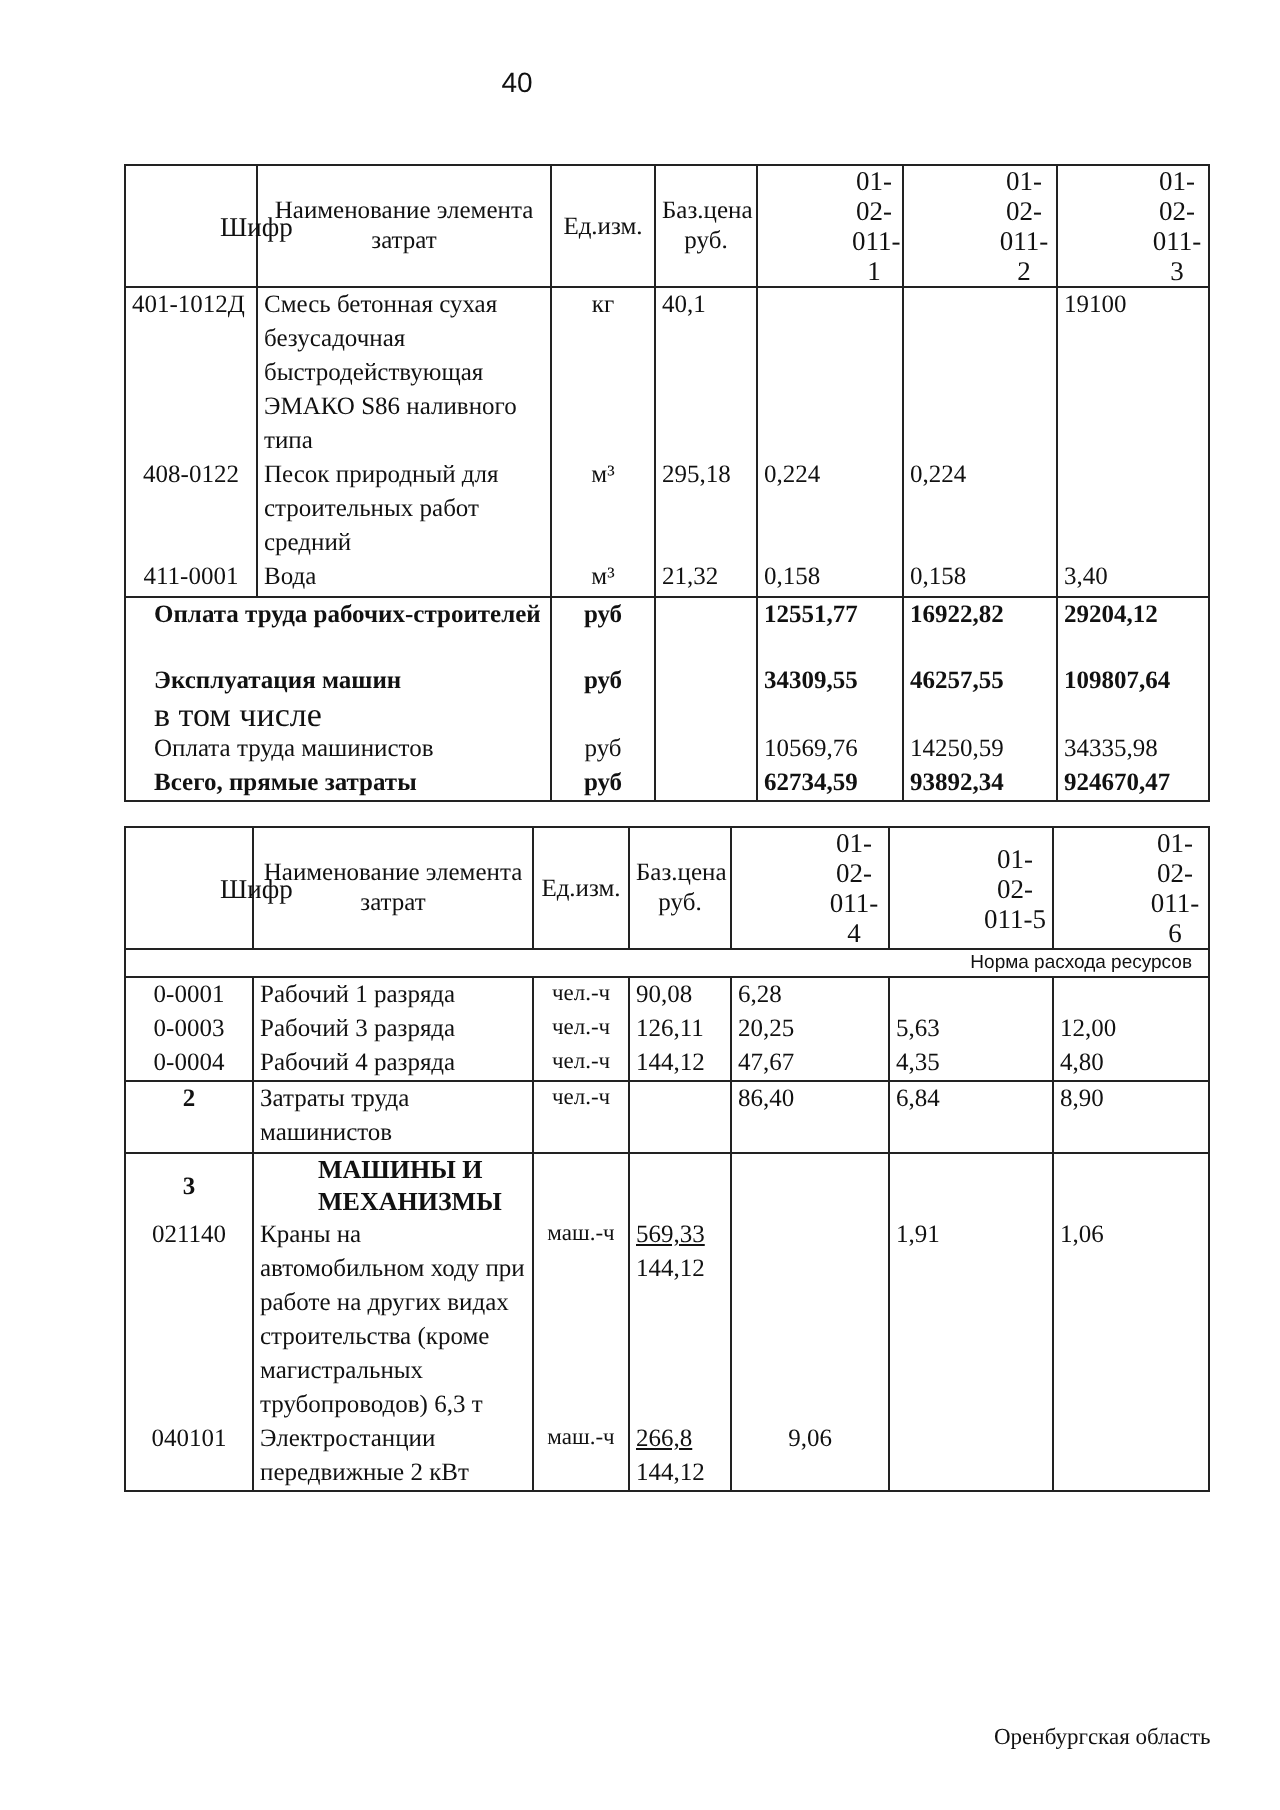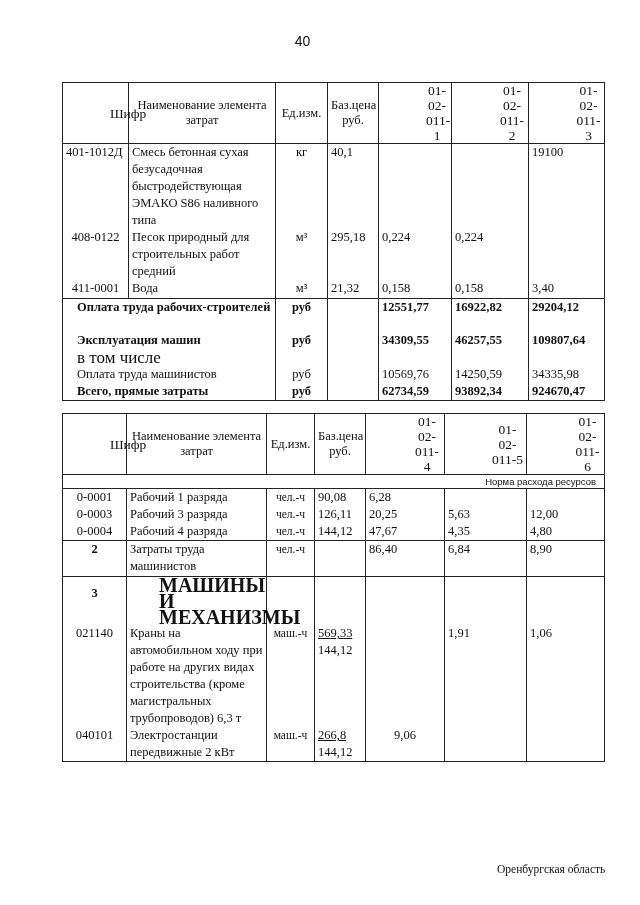--- a/index.html
+++ b/index.html
@@ -1,34 +1,34 @@
 <!DOCTYPE html>
 <html><head>
 <meta charset="utf-8">
 <style>
   html, body { margin: 0; padding: 0; background: #ffffff; }
   body { width: 640px; height: 905px; position: relative; overflow: hidden;
          font-family: "Liberation Serif", serif; color: #111; font-size: 12.5px; }
   .page-number { position: absolute; top: 33px; left: 0; width: 517px; text-align: center;
-                 font-family: "Liberation Sans", sans-serif; font-size: 14px; margin-left: 44px; }
+                 font-family: "Liberation Sans", sans-serif; font-size: 14px; }
   table { position: absolute; border-collapse: collapse; table-layout: fixed; }
   td, th { border: 1px solid #222; padding: 0 3px; vertical-align: top; line-height: 17px;
            font-weight: normal; }
   th { vertical-align: middle; text-align: center; line-height: 15px; font-size: 12.5px; }
   th.code { font-size: 13.5px; padding-left: 47px; }
   .nb { border-top: none; border-bottom: none; }
   .r { }
   .c { text-align: center; }
   .b { font-weight: bold; }
   .banner { text-align: right; font-family: "Liberation Sans", sans-serif; font-size: 9.5px;
             line-height: 13px; padding-right: 8px; }
   .u { text-decoration: underline; }
   .sum td { border-top: none; border-bottom: none; }
   .sum-last td { border-bottom: 1px solid #222; }
-  .sec-title { font-weight: bold; font-size: 20px; line-height: 16px; padding-left: 32px; }
+  .sec-title { font-weight: bold; font-size: 13px; line-height: 16px; padding-left: 32px; }
   .footer { position: absolute; top: 863px; left: 497px; font-size: 11.5px; }
   #t1 { top: 82px; left: 62px; width: 542px; }
   #t2 { top: 413px; left: 62px; width: 542px; }
 </style>
 </head>
 <body>
 
 <div class="page-number">40</div>
 
 <table id="t1">

